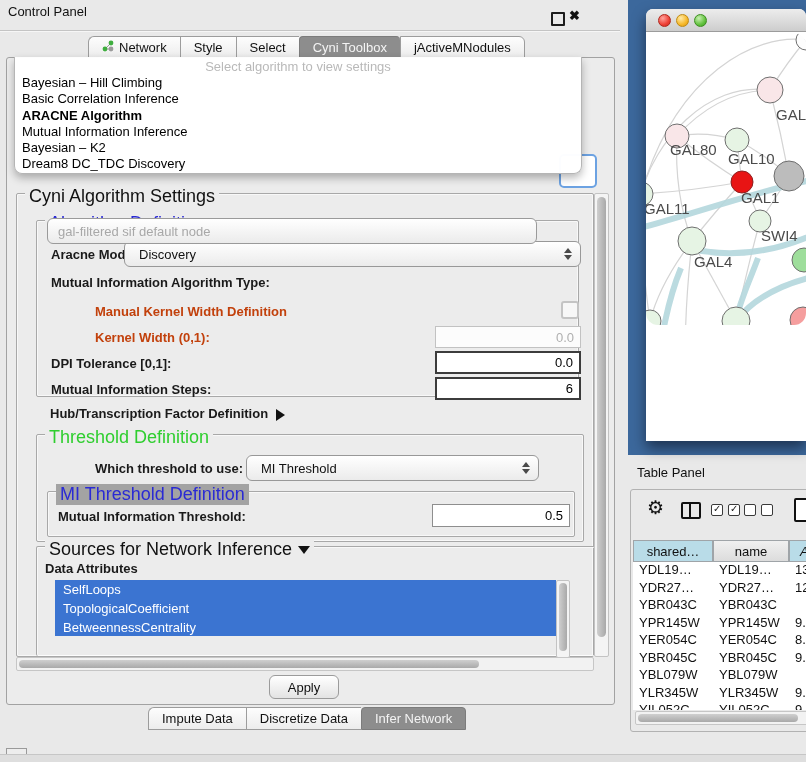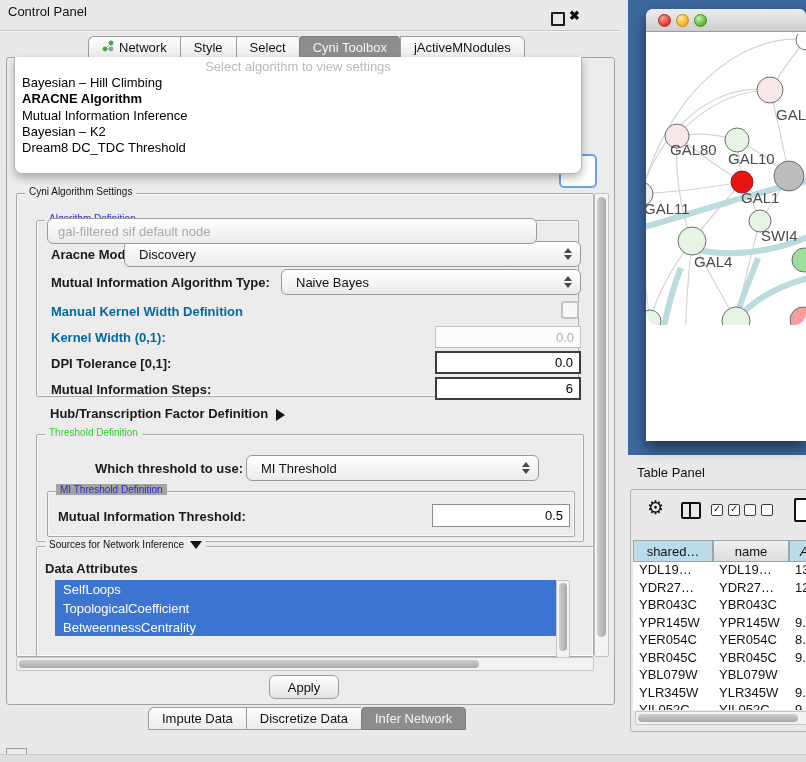--- a/index.html
+++ b/index.html
@@ -1,20 +1,20 @@
 <!DOCTYPE html>
 <html><head>
 <meta charset="utf-8">
 <style>
   html,body{margin:0;padding:0;background:#e9e9e9;font-family:"Liberation Sans",sans-serif;}
   #canvas{position:relative;width:806px;height:762px;background:#e9e9e9;overflow:hidden;}
   .abs{position:absolute;}
   .lbl{font-size:13px;color:#1a1a1a;white-space:nowrap;}
   .bold{font-weight:bold;}
-  .gray{color:#0369a1;}
+  .gray{color:#c2410c;margin-left:44px;}
 
   
   #cp-header{left:0;top:6;width:620px;height:24px;}
   #cp-title{left:8px;top:4px;font-size:13px;color:#111;}
   #cp-divider{left:0;top:30px;width:620px;height:1px;background:#c4c4c4;box-shadow:0 1px 0 #f6f6f6;}
   #float-icon{left:551px;top:12px;width:10px;height:10px;border:2px solid #1c1c1c;border-radius:1px;}
   #close-icon{left:569px;top:8px;font-size:13px;font-weight:bold;color:#111;}
 
   
   .tabbar{display:flex;height:23px;}
@@ -24,21 +24,21 @@
   .tab:first-child{border-top-left-radius:6px;}
   .tab:last-child{border-right:1px solid #9c9c9c;border-top-right-radius:6px;}
   .tab.sel{background:#8d8d8d;color:#f4f4f4;border-color:#7c7c7c;border-radius:4px 4px 0 0;}
   #top-tabs{left:88px;top:36px;}
   #bottom-tabs{left:148px;top:707px;}
 
   
   #main-panel{left:6px;top:57px;width:607px;height:646px;border:1px solid #a2a2a2;border-radius:3px;
               background:#ececec;}
   .groupbox{position:absolute;border:1px solid #a8a8a8;border-radius:2px;box-shadow:inset 0 0 0 1px rgba(255,255,255,.65);}
-  .grouptitle{position:absolute;top:-8px;left:8px;background:#ececec;padding:0 4px;font-size:10px;white-space:nowrap;}
+  .grouptitle{position:absolute;top:-8px;left:8px;background:#ececec;padding:0 4px;font-size:18px;white-space:nowrap;}
   .t-blue{color:#2a2ad4;}
   .t-green{color:#2fce2f;}
   .t-black{color:#111;}
 
   .combo{position:absolute;border:1px solid #989898;border-radius:6px;background:linear-gradient(#ffffff,#ebebeb);
          font-size:13px;color:#111;display:flex;align-items:center;padding-left:14px;box-sizing:border-box;}
   .spin{position:absolute;right:8px;top:50%;transform:translateY(-50%);}
   .arr-up{width:0;height:0;border-left:4px solid transparent;border-right:4px solid transparent;border-bottom:5px solid #4a4a4a;margin-bottom:2px;}
   .arr-dn{width:0;height:0;border-left:4px solid transparent;border-right:4px solid transparent;border-top:5px solid #4a4a4a;}
 
@@ -170,27 +170,20 @@
         <span class="abs lbl bold" style="left:14px;top:26px;">Aracne Mode:</span>
         <div class="combo" style="left:87px;top:20px;width:457px;height:26px;">
           <span>Discovery</span>
           <span class="spin">
               <span class="arr-up" style="display:block;"></span>
               <span class="arr-dn" style="display:block;"></span>
             </span>
         </div>
 
         <span class="abs lbl bold" style="left:14px;top:54px;">Mutual Information Algorithm Type:</span>
-        <div class="combo" style="left:244px;top:48px;width:300px;height:26px;">
-          <span>Naive Bayes</span>
-          <span class="spin">
-              <span class="arr-up" style="display:block;"></span>
-              <span class="arr-dn" style="display:block;"></span>
-            </span>
-        </div>
 
         <span class="abs lbl bold gray" style="left:14px;top:83px;">Manual Kernel Width Definition</span>
         <div class="abs" style="left:524px;top:80px;width:14px;height:14px;border:2px solid #c4c4c4;border-radius:3px;background:#f7f7f7;"></div>
 
         <span class="abs lbl bold gray" style="left:14px;top:109px;">Kernel Width (0,1):</span>
         <div class="field off" style="left:398px;top:105px;width:146px;height:22px;">
           <span>0.0</span>
         </div>
 
         <span class="abs lbl bold" style="left:14px;top:135px;">DPI Tolerance [0,1]:</span>
@@ -252,24 +245,25 @@
     </div>
 
     <div class="abs" id="apply-btn">
       <span>Apply</span>
     </div>
   </div>
 
   <div class="abs" id="algo-popup">
     <div id="algo-hint">Select algorithm to view settings</div>
     <div class="algo-item">Bayesian – Hill Climbing</div>
+    <div class="algo-item">Basic Correlation Inference</div>
     <div class="algo-item bold">ARACNE Algorithm</div>
     <div class="algo-item">Mutual Information Inference</div>
     <div class="algo-item">Bayesian – K2</div>
-    <div class="algo-item">Dream8 DC_TDC Threshold</div>
+    <div class="algo-item">Dream8 DC_TDC Discovery</div>
   </div>
 
   <div class="abs tabbar" id="bottom-tabs">
     <div class="tab">
         <span>Impute Data</span>
       </div>
     <div class="tab">
         <span>Discretize Data</span>
       </div>
     <div class="tab sel">

